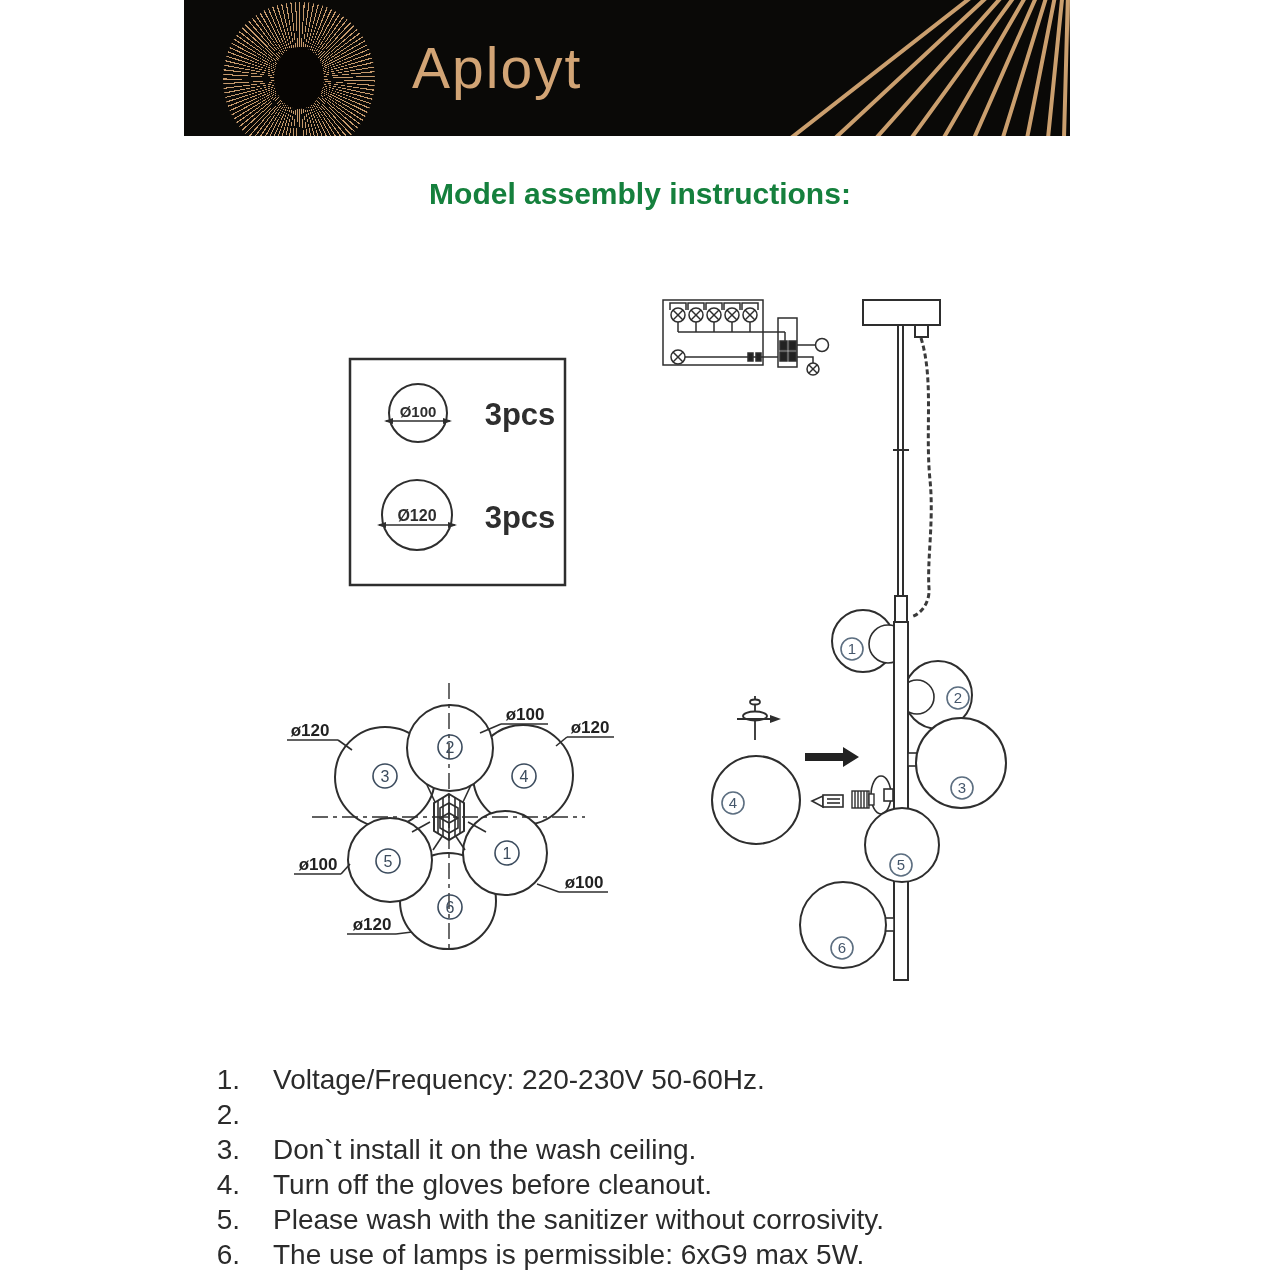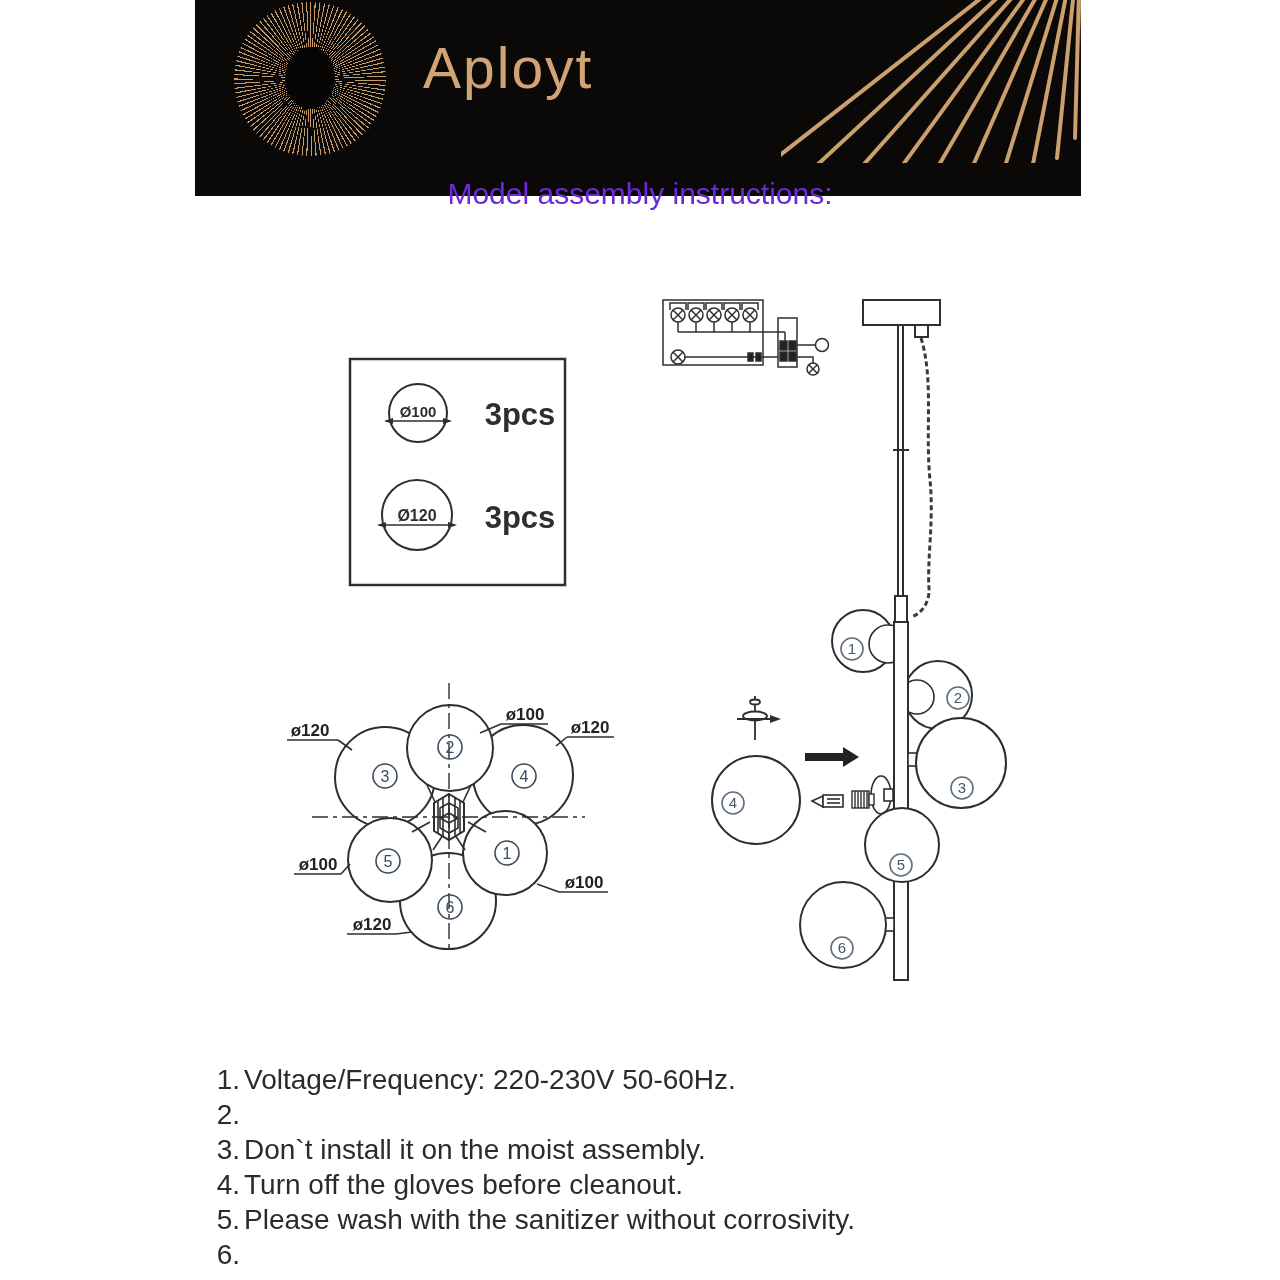--- a/index.html
+++ b/index.html
@@ -1,39 +1,39 @@
 <!DOCTYPE html>
 <html><head>
 <meta charset="utf-8">
 <style>
   html,body{margin:0;padding:0;background:#ffffff;}
   .page{position:relative;width:1280px;height:1280px;background:#ffffff;overflow:hidden;
         font-family:"Liberation Sans",sans-serif;}
   
-  .banner{position:absolute;left:195px;top:0;width:886px;height:196px;background:#0a0907;overflow:hidden;}
+  .banner{position:absolute;left:184px;top:0;width:886px;height:136px;background:#0a0907;overflow:hidden;}
   .burst{position:absolute;left:39px;top:2px;width:152px;height:154px;border-radius:50%;
          background:repeating-conic-gradient(rgba(209,162,114,.95) 0deg .9deg, transparent .9deg 3.5deg);}
   .burst-core{position:absolute;left:90px;top:47px;width:50px;height:62px;background:#070503;border-radius:50%;}
   .brand{position:absolute;left:228px;top:40px;font-size:57px;line-height:1;color:#d2a475;
          letter-spacing:2px;font-weight:400;}
   .fan{position:absolute;right:0;top:0;}
   
-  .title{position:absolute;left:0;right:0;top:175px;text-align:center;color:#6d28d9;
-         font-size:30px;line-height:37px;font-weight:400;}
+  .title{position:absolute;left:0;right:0;top:175px;text-align:center;color:#15803d;
+         font-size:30px;line-height:37px;font-weight:700;}
   
   .diag{position:absolute;}
   svg text{font-family:"Liberation Sans",sans-serif;}
   .dim{font-size:17px;font-weight:bold;fill:#222;}
   .numlbl{font-size:15px;fill:#44566b;}
   .numlbl-top{font-size:16px;fill:#3c4c5e;}
   
   .list{position:absolute;left:208px;top:1062px;color:#2b2b2b;font-size:28px;line-height:35px;}
   .row{display:flex;}
   .row .n{width:32px;text-align:right;flex:none;}
-  .row .t{margin-left:4px;white-space:nowrap;}
+  .row .t{margin-left:33px;white-space:nowrap;}
 </style>
 </head>
 <body>
 
 <div class="page">
 
   <div class="banner">
     <div class="burst"></div>
     <div class="burst-core"></div>
     <div class="brand">Aployt</div>
@@ -313,28 +313,29 @@
   <div class="list">
     <div class="row">
       <span class="n">1.</span>
       <span class="t">Voltage/Frequency: 220-230V 50-60Hz.</span>
     </div>
     <div class="row">
       <span class="n">2.</span>
     </div>
     <div class="row">
       <span class="n">3.</span>
-      <span class="t">Don`t install it on the moist assembly.</span>
+      <span class="t">Don`t install it on the wash ceiling.</span>
     </div>
     <div class="row">
       <span class="n">4.</span>
       <span class="t">Turn off the gloves before cleanout.</span>
     </div>
     <div class="row">
       <span class="n">5.</span>
       <span class="t">Please wash with the sanitizer without corrosivity.</span>
     </div>
     <div class="row">
       <span class="n">6.</span>
+      <span class="t">The use of lamps is permissible: 6xG9 max 5W.</span>
     </div>
   </div>
 
 </div>
 
 </body></html>

